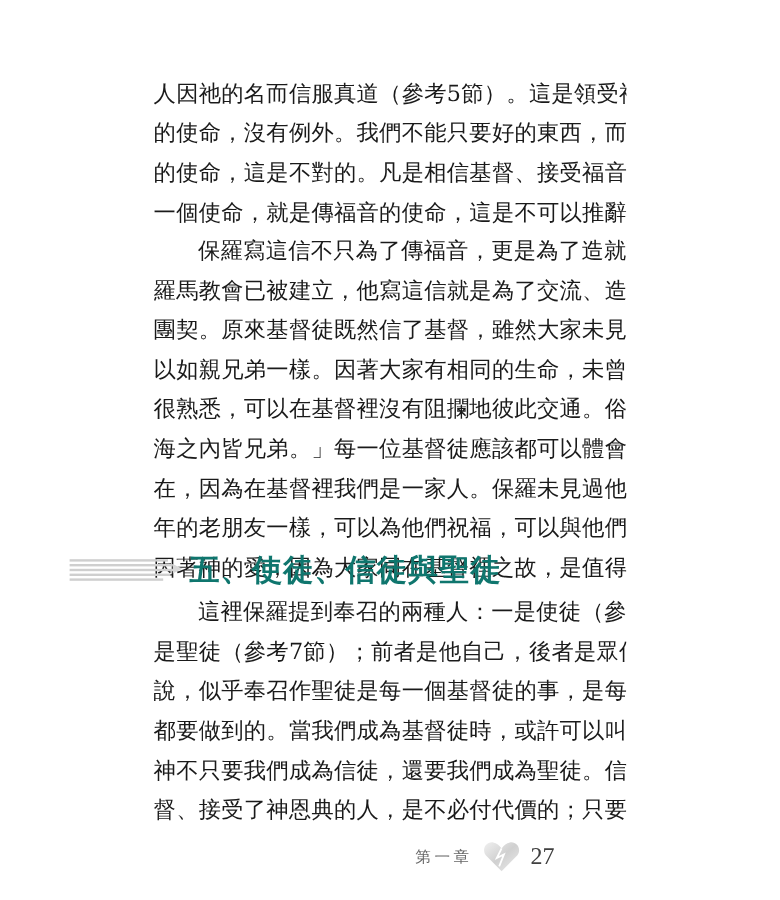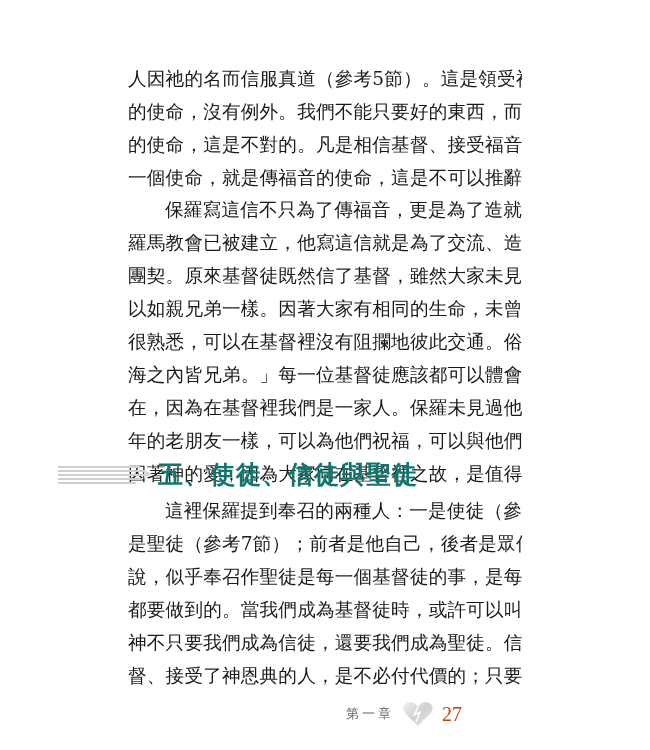--- a/index.html
+++ b/index.html
@@ -18,21 +18,21 @@
           border-left: 8px solid #d8d8d8; border-top: 4px solid transparent; border-bottom: 4px solid transparent; }
   .h-title { font-size: 25px; font-weight: bold; color: #0f766e; letter-spacing: 1px;
              font-family: "DejaVu Serif", serif; }
   #p3 { top: 494px; }
   #footer { position: absolute; top: 700px; left: 346px; width: 260px; height: 28px;
             display: flex; align-items: center; font-size: 13px; color: #666; }
   .f-chapter { letter-spacing: 3px; }
   .f-title { margin-left: 12px; letter-spacing: 2px; }
   .heart { width: 32px; height: 28px; margin-left: 8px; position: relative; }
   .heart svg { width: 32px; height: 28px; }
-  .page-no { font-size: 20px; color: #c2410c; margin-left: 8px; font-family: "Liberation Serif", serif; }
+  .page-no { font-size: 20px; color: #404040; margin-left: 8px; font-family: "Liberation Serif", serif; }
 </style>
 </head>
 <body>
 
 <div class="col" id="p1">
   <div class="line">人因祂的名而信服真道（參考5節）。這是領受福音的人自然</div>
   <div class="line">的使命，沒有例外。我們不能只要好的東西，而不承接困難</div>
   <div class="line">的使命，這是不對的。凡是相信基督、接受福音的人，都有</div>
   <div class="line">一個使命，就是傳福音的使命，這是不可以推辭的。</div>
 </div>

